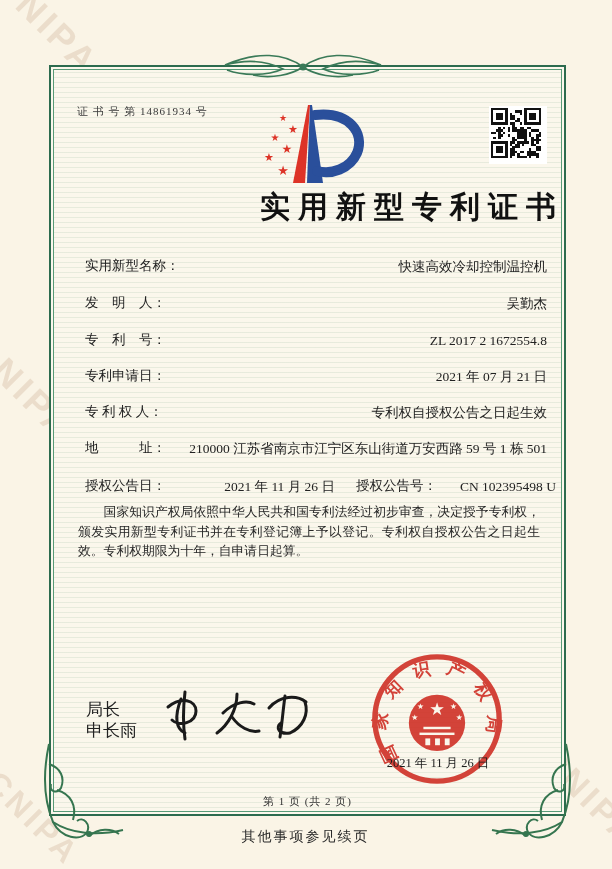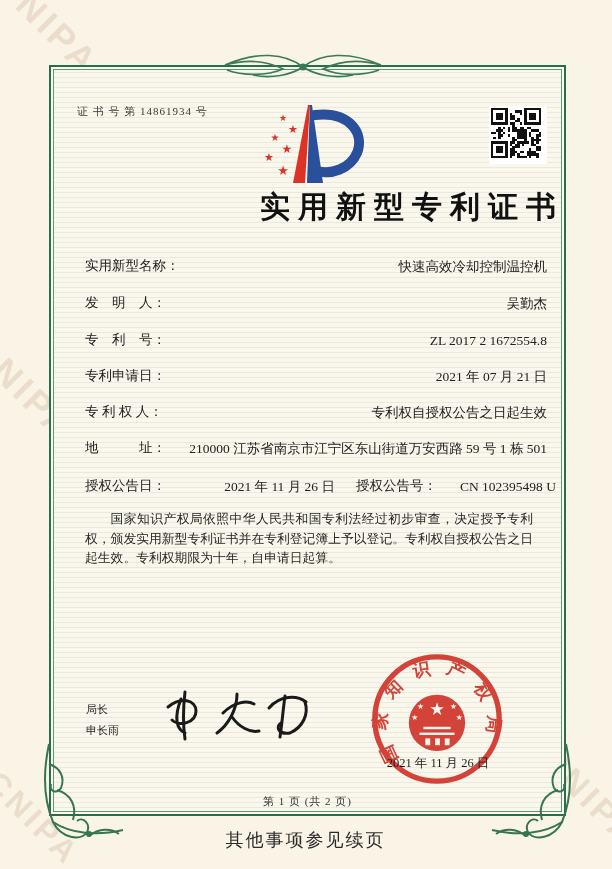--- a/index.html
+++ b/index.html
@@ -27,33 +27,33 @@
 
   .title{position:absolute;left:0;top:120px;width:100%;text-align:right;
          font-size:30px;font-weight:bold;letter-spacing:8px;color:#111;}
 
   .row{position:absolute;left:34px;width:462px;font-size:13.5px;color:#222;}
   .row .lbl{position:absolute;left:0;top:0;white-space:pre;}
   .row .val{position:absolute;left:80px;top:0;width:382px;word-break:break-all;line-height:19px;text-align:right;}
 
   .paras{position:absolute;left:27px;top:436px;width:462px;font-size:12.8px;line-height:19.5px;
          color:#262626;text-align:justify;}
-  .paras p{margin:7px;text-indent:2em;}
-
-  .signer{position:absolute;left:35px;top:632px;font-size:11px;color:#222;line-height:21px;}
+  .paras p{margin:0;text-indent:2em;}
+
+  .signer{position:absolute;left:35px;top:632px;font-size:17px;color:#222;line-height:21px;}
   .sig{position:absolute;left:108px;top:620px;width:152px;height:58px;}
 
   .seal{position:absolute;left:318px;top:584px;width:136px;height:136px;opacity:0.92;}
   .seal-date{position:absolute;left:312px;top:688px;width:150px;text-align:center;
              font-size:12.5px;color:#1c1c1c;white-space:nowrap;}
 
   .page-num{position:absolute;left:0;top:727px;width:100%;text-align:center;font-size:11px;color:#333;letter-spacing:1px;}
 
   .cont-note{position:absolute;left:49px;top:828px;width:513px;text-align:center;
-             font-size:18px;color:#2a2a2a;letter-spacing:2px;}
+             font-size:14px;color:#2a2a2a;letter-spacing:2px;}
 </style>
 </head>
 <body>
 
 <div class="page">
 
   <span class="wm" style="left:-18px;top:2px;font-size:36px;">CNIPA</span>
   <span class="wm" style="left:316px;top:92px;font-size:22px;color:rgba(206,175,150,0.22);">CNIPA</span>
   <span class="wm" style="left:352px;top:240px;font-size:34px;">CNIPA</span>
   <span class="wm" style="left:-42px;top:368px;font-size:36px;">CNIPA</span>

